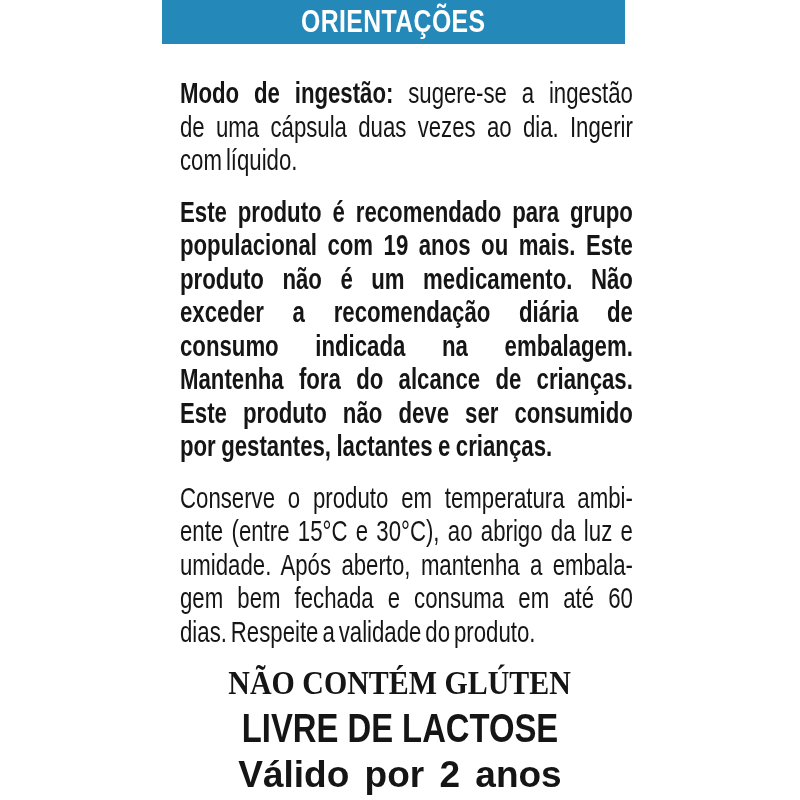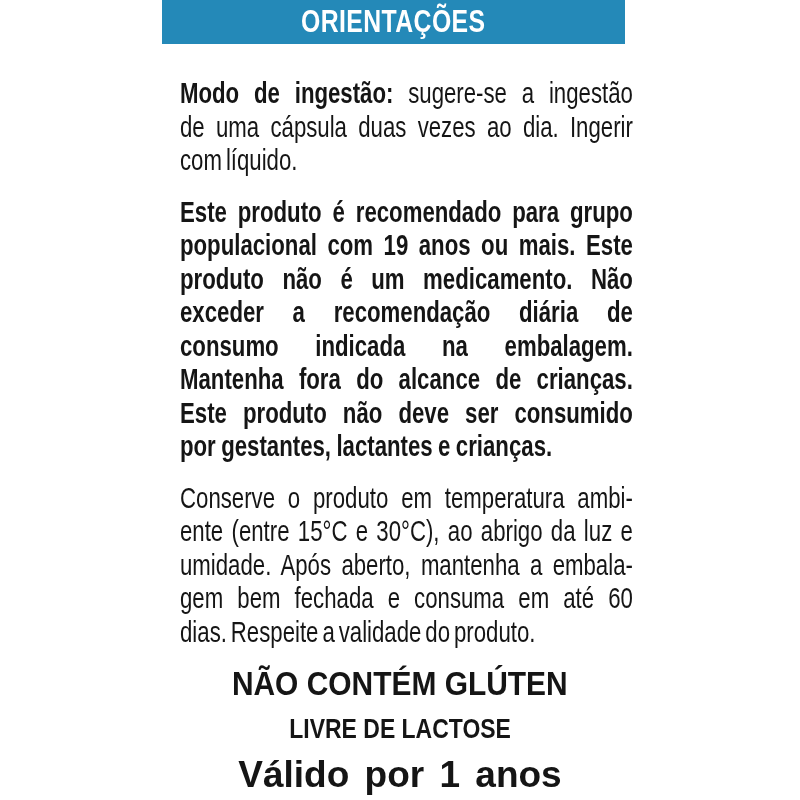--- a/index.html
+++ b/index.html
@@ -65,22 +65,22 @@
   .claims {
     position: absolute;
     left: 0;
     top: 660px;
     width: 800px;
     text-align: center;
     color: var(--ink, #151515);
     font-weight: bold;
   }
   .claim { white-space: nowrap; }
-  .claim-gluten   { font-size: 34px; line-height: 46px; }
-  .claim-lactose  { font-size: 28px; line-height: 45px; text-align: center; }
+  .claim-gluten   { font-size: 34px; line-height: 46px; font-family: Liberation Serif, serif; }
+  .claim-lactose  { font-size: 40px; line-height: 45px; text-align: center; }
   .claim-validity { font-size: 37px; line-height: 47px; word-spacing: 5px; }
   .cond { display: inline-block; transform-origin: center; }
   .sx88 { transform: scaleX(0.88); }
   .sx82 { transform: scaleX(0.82); }
 </style>
 </head>
 <body>
 
 <div class="page" style="--band: #2489b8; --band-text: #ffffff; --ink: #151515; --bg: #ffffff;">
 
@@ -113,16 +113,16 @@
       <div class="line">umidade. Após aberto, mantenha a embala-</div>
       <div class="line">gem bem fechada e consuma em até 60</div>
       <div class="line line-last">dias. Respeite a validade do produto.</div>
     </div>
 
   </div>
 
   <div class="claims">
     <div class="claim claim-gluten"><span class="cond sx88">NÃO CONTÉM GLÚTEN</span></div>
     <div class="claim claim-lactose"><span class="cond sx82">LIVRE DE LACTOSE</span></div>
-    <div class="claim claim-validity"><span>Válido por 1 anos</span></div>
+    <div class="claim claim-validity"><span>Válido por 2 anos</span></div>
   </div>
 
 </div>
 
 </body></html>

